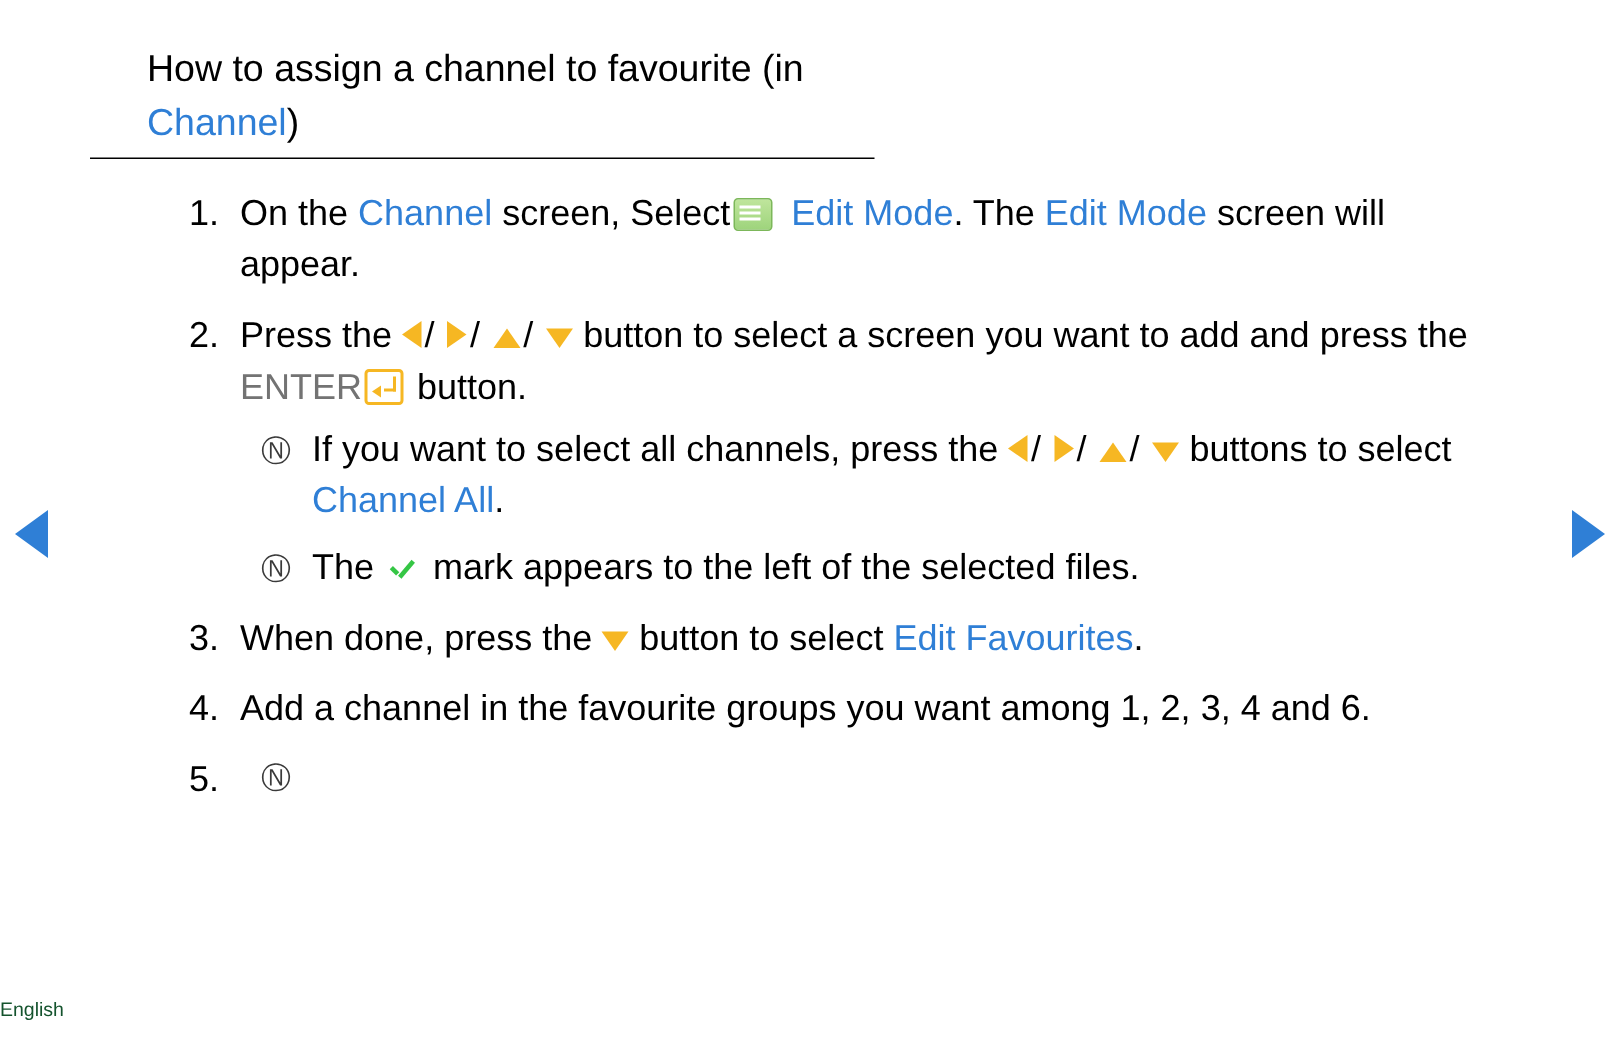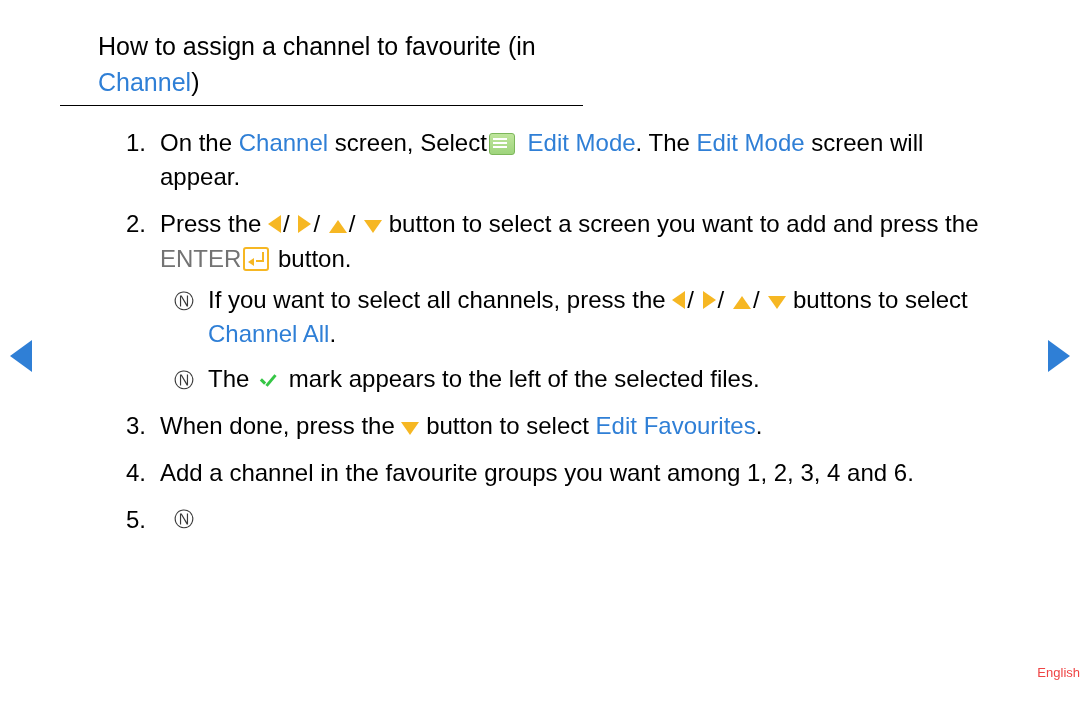--- a/index.html
+++ b/index.html
@@ -171,23 +171,23 @@
     right: 10px;
     border-top: 16px solid transparent;
     border-bottom: 16px solid transparent;
     border-left: 22px solid #2f7fd6;
   }
   .footer {
     position:absolute;
     bottom: 22px;
     width: 100%;
     left:0;
-    text-align:right;
+    text-align:left;
     font-size: 13px;
-    color:#ef4444;
+    color:#14532d;
   }
 </style>
 </head>
 <body>
 
 <div class="page">
 
   <div class="heading">
     <span>How to assign a channel to favourite (in </span><span class="h-channel">Channel</span><span>)</span>
   </div>

